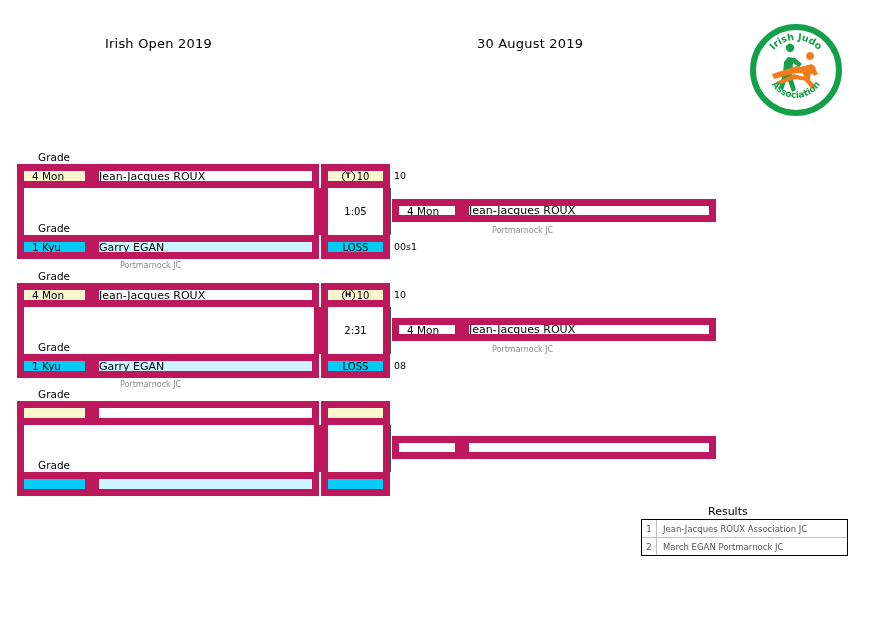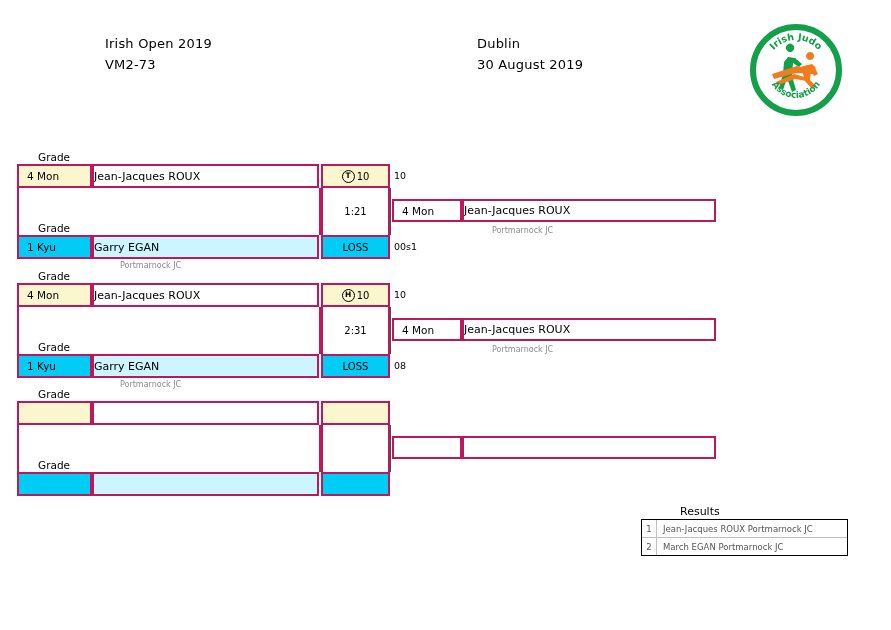--- a/index.html
+++ b/index.html
@@ -39,21 +39,21 @@
   
   .grade-label {
     position: absolute;
     font-size: 10.5px;
     color: #000;
     white-space: nowrap;
   }
   .cell {
     position: absolute;
     box-sizing: border-box;
-    border: 2px solid #be185d;
+    border: 7px solid #be185d;
     font-size: 10.5px;
     display: flex;
     align-items: center;
     white-space: nowrap;
     overflow: hidden;
   }
   .cell.grade   { padding-left: 8px; font-size: 10.5px; }
   .cell.name    { padding-left: 0; font-size: 11px; }
   .cell.score   { justify-content: center; font-size: 10px; }
   .cell.timeval { justify-content: center; font-size: 10px; }
@@ -97,21 +97,21 @@
     font-size: 7.5px;
     font-weight: bold;
     margin-right: 2px;
     vertical-align: middle;
   }
   .badge-num { font-size: 10px; vertical-align: middle; }
 
   
   #results-title {
     position: absolute;
-    left: 680px;
+    left: 708px;
     top: 505px;
     font-size: 11px;
     white-space: nowrap;
   }
   #results-table {
     position: absolute;
     left: 641px;
     top: 519px;
     width: 207px;
     box-sizing: border-box;
@@ -143,25 +143,23 @@
     color: #555;
     white-space: nowrap;
     overflow: hidden;
   }
 </style>
 </head>
 <body>
 
 <div class="hdr-block" id="hdr-left">
   <div>Irish Open 2019</div>
-  <div>VM2-73</div>
 </div>
 
 <div class="hdr-block" id="hdr-right">
-  <div>Dublin</div>
   <div>30 August 2019</div>
 </div>
 
 <div id="logo">
   <svg width="92" height="92" viewBox="0 0 92 92" aria-hidden="true">
     <defs>
       <path id="arc-top" d="M 16,46 A 30,30 0 0 1 76,46"></path>
       <path id="arc-bot" d="M 18,46 A 28,28 0 0 0 74,46"></path>
     </defs>
     <circle cx="46" cy="46" r="43" fill="#ffffff" stroke="#14a04a" stroke-width="6"></circle>
@@ -188,21 +186,21 @@
 <div class="cell grade c-yellow" style="left:17px; top:164px; width:75px; height:24px;">4 Mon</div>
 <div class="cell name c-white" style="left:92px; top:164px; width:227px; height:24px;">Jean-Jacques ROUX</div>
 <div class="cell score c-yellow" style="left:321px; top:164px; width:69px; height:24px;">
   <span class="badge-glyph">T</span>
     <span class="badge-num">10</span>
 </div>
 <div class="sidescore" style="left:394px; top:170px;">10</div>
 <div class="club" style="left:96px; top:190px;">Portmarnock JC</div>
 
 <div class="timelabel" style="left:180px; top:204px; width:95px;">Time:</div>
-<div class="cell timeval c-white" style="left:321px; top:188px; width:69px; height:47px; border-top:none; border-bottom:none;">1:21</div>
+<div class="cell timeval c-white" style="left:321px; top:188px; width:69px; height:47px; border-top:none; border-bottom:none;">1:05</div>
 <div class="cell c-white" style="left:17px; top:188px; width:304px; height:47px; border-top:none; border-bottom:none;"></div>
 
 <div class="grade-label" style="left:38px; top:222px;">Grade</div>
 <div class="cell grade c-cyan" style="left:17px; top:235px; width:75px; height:24px;">1 Kyu</div>
 <div class="cell name c-ltcyan" style="left:92px; top:235px; width:227px; height:24px;">Garry EGAN</div>
 <div class="cell score c-cyan" style="left:321px; top:235px; width:69px; height:24px;">LOSS</div>
 <div class="sidescore" style="left:394px; top:241px;">00s1</div>
 <div class="club" style="left:96px; top:261px;">Portmarnock JC</div>
 
 <div class="connector" style="left:390px; top:188px; width:1px; height:47px;"></div>
@@ -253,19 +251,19 @@
 <div class="sidescore" style="left:394px; top:478px;"></div>
 
 <div class="connector" style="left:390px; top:425px; width:1px; height:47px;"></div>
 <div class="cell grade c-white" style="left:392px; top:436px; width:70px; height:23px;"></div>
 <div class="cell name c-white" style="left:462px; top:436px; width:254px; height:23px;"></div>
 
 <div id="results-title">Results</div>
 <div id="results-table">
   <div class="res-row">
     <div class="res-rank">1</div>
-    <div class="res-name">Jean-Jacques ROUX Portmarnock JC</div>
+    <div class="res-name">Jean-Jacques ROUX Association JC</div>
   </div>
   <div class="res-row">
     <div class="res-rank">2</div>
     <div class="res-name">March EGAN Portmarnock JC</div>
   </div>
 </div>
 
 </body></html>

